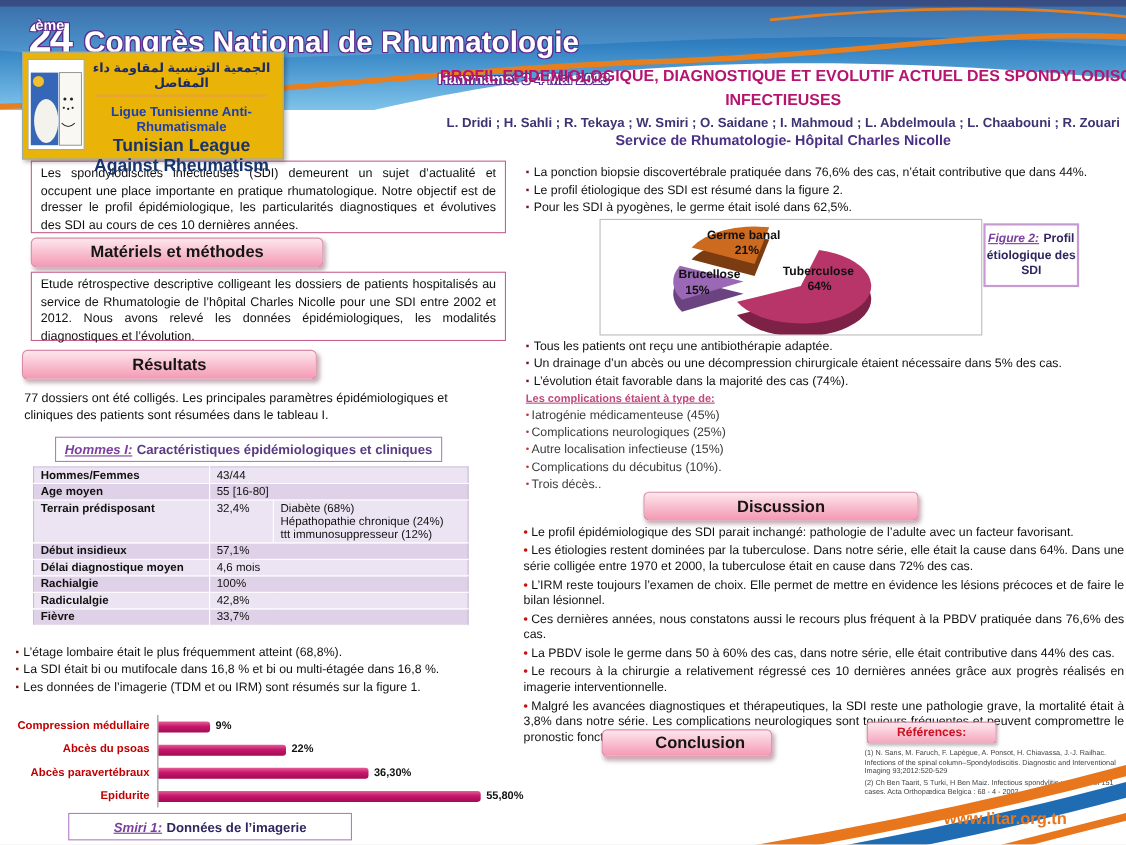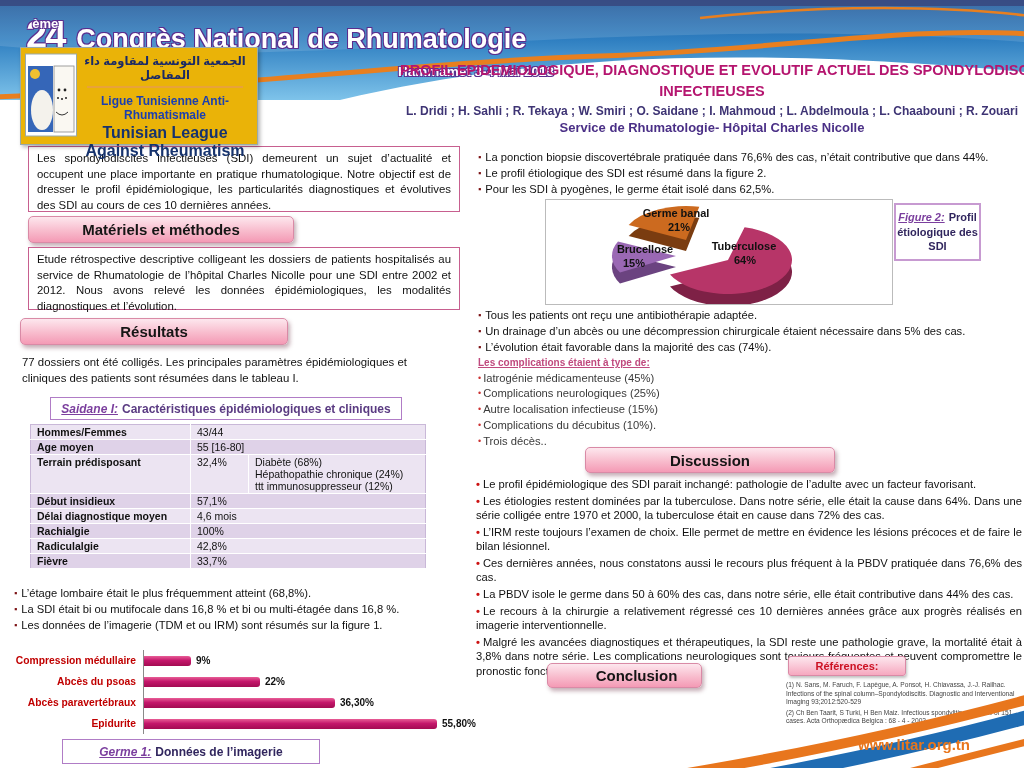--- a/index.html
+++ b/index.html
@@ -149,21 +149,21 @@
   <div class="sec-header abs" style="left:30px;top:114px;width:175px;height:27px;">Introduction</div>
   <div class="body-box abs" style="left:14px;top:146px;width:432px;height:66px;">Les spondylodiscites infectieuses (SDI) demeurent un sujet d’actualité et occupent une place importante en pratique rhumatologique. Notre objectif est de dresser le profil épidémiologique, les particularités diagnostiques et évolutives des SDI au cours de ces 10 dernières années.</div>
 
   <div class="sec-header abs" style="left:28px;top:216px;width:266px;height:27px;">Matériels et méthodes</div>
   <div class="body-box abs" style="left:14px;top:247px;width:432px;height:63px;">Etude rétrospective descriptive colligeant les dossiers de patients hospitalisés au service de Rhumatologie de l’hôpital Charles Nicolle pour une SDI entre 2002 et 2012. Nous avons relevé les données épidémiologiques, les modalités diagnostiques et l’évolution.</div>
 
   <div class="sec-header abs" style="left:20px;top:318px;width:268px;height:27px;">Résultats</div>
   <div class="abs" style="left:22px;top:355px;width:424px;font-size:11.4px;line-height:1.4;">77 dossiers ont été colligés. Les principales paramètres épidémiologiques et cliniques des patients sont résumées dans le tableau I.</div>
 
   <div class="cap-box abs" style="left:50px;top:397px;width:352px;height:23px;">
-    <span class="cap-label">Saidane I:</span>
+    <span class="cap-label">Hommes I:</span>
     <span class="cap-text">Caractéristiques épidémiologiques et cliniques</span>
   </div>
 
   <table id="results-table" class="abs" style="left:30px;top:424px;">
     <tbody>
         <tr>
       <td class="t-label">Hommes/Femmes</td>
       <td class="t-value" colspan="2">43/44</td>
     </tr>
     <tr>
@@ -231,21 +231,21 @@
     <div class="bar-row">
       <div class="bar-label">Epidurite</div>
       <div class="bar-track">
           <div class="bar" style="width: 293px;"></div>
           <span class="bar-value">55,80%</span>
         </div>
     </div>
   </div>
 
   <div class="cap-box abs" style="left:62px;top:739px;width:258px;height:25px;">
-    <span class="cap-label">Germe 1:</span>
+    <span class="cap-label">Smiri 1:</span>
     <span class="cap-text-dark">Données de l’imagerie</span>
   </div>
 
   <div class="sq-list abs" style="left:478px;top:150px;width:542px;">
     <div>La ponction biopsie discovertébrale pratiquée dans 76,6% des cas, n’était contributive que dans 44%.</div>
     <div>Le profil étiologique des SDI est résumé dans la figure 2.</div>
     <div>Pour les SDI à pyogènes, le germe était isolé dans 62,5%.</div>
   </div>
 
   <div id="pie-box" class="abs">

